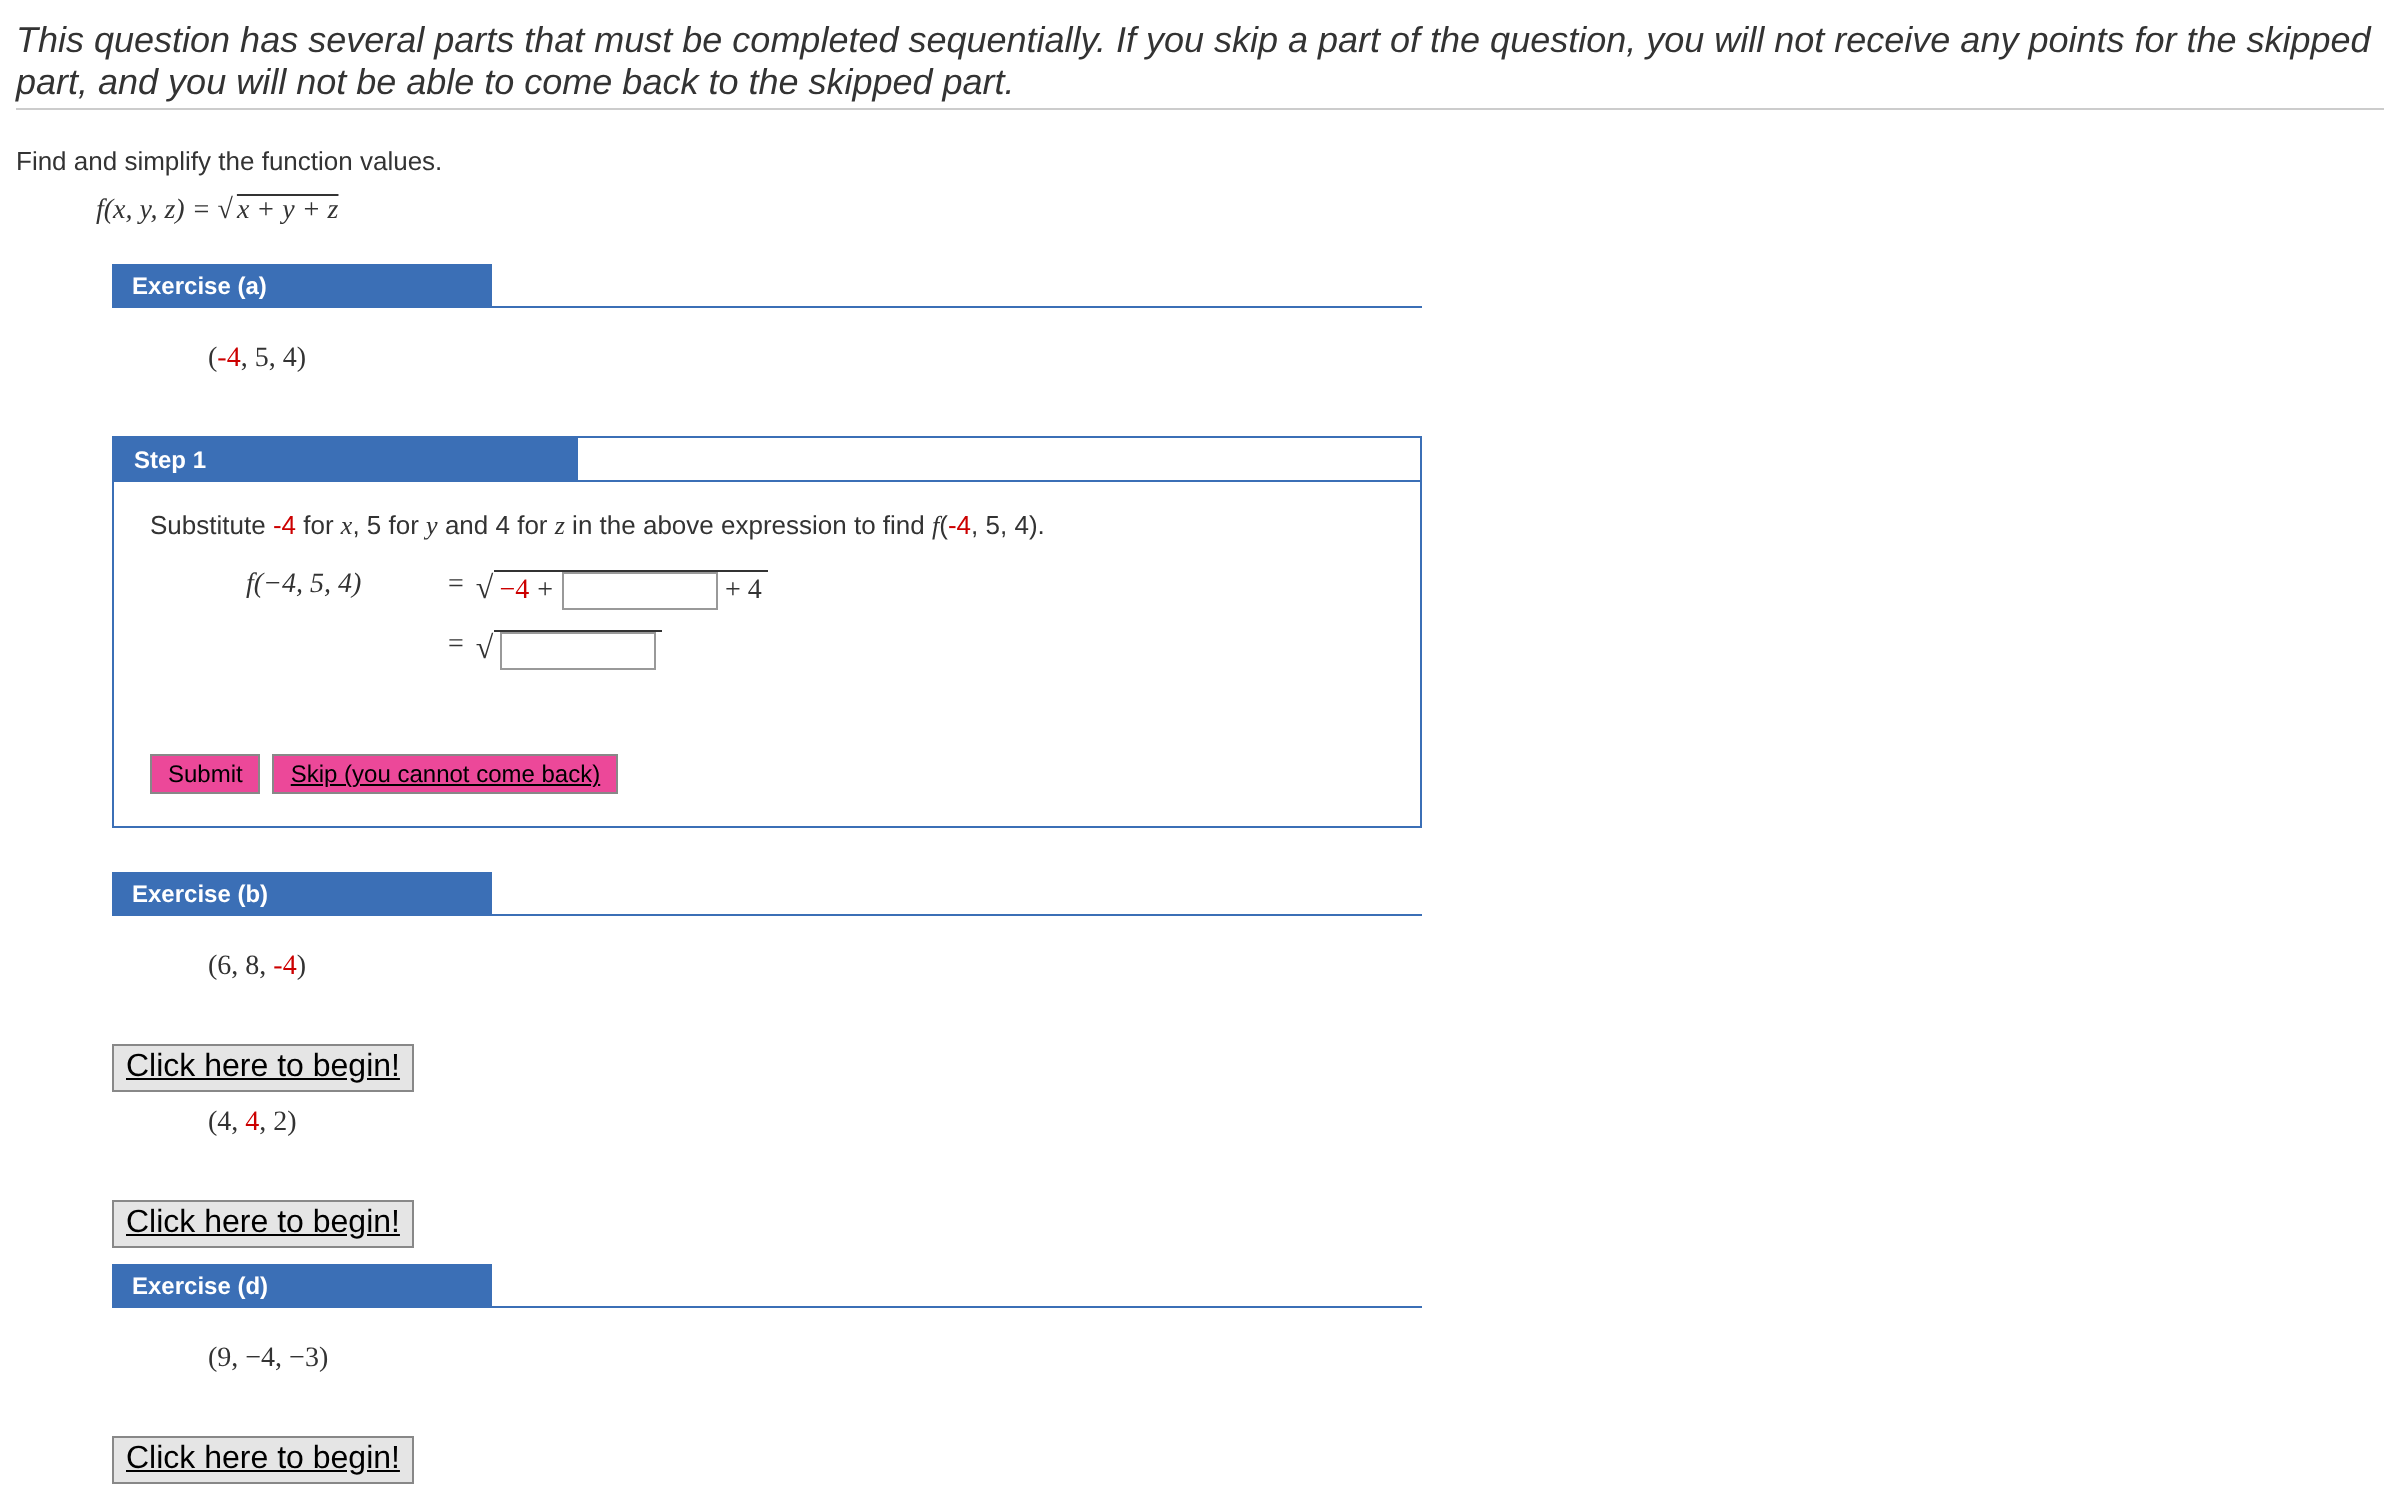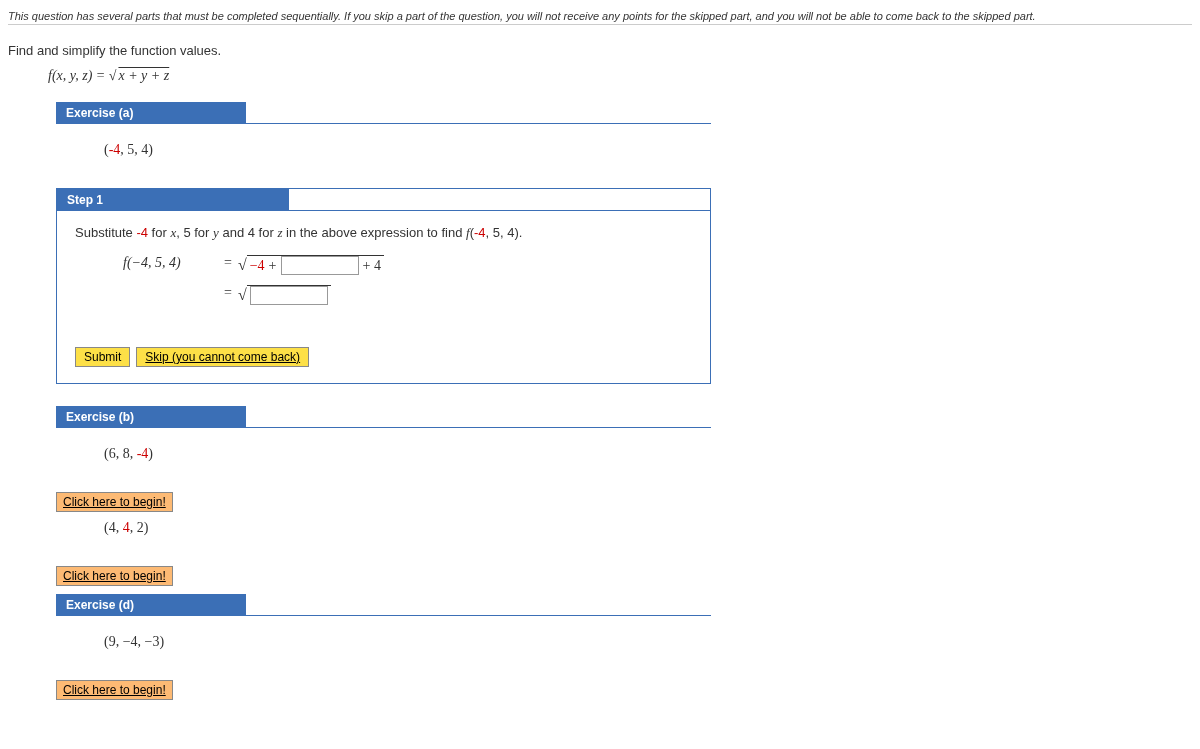--- a/index.html
+++ b/index.html
@@ -4,21 +4,21 @@
 <style>
   body {
     font-family: Arial, Helvetica, sans-serif;
     font-size: 13px;
     color: #333;
     margin: 0;
     padding: 10px 8px;
   }
   .instructions {
     font-style: italic;
-    font-size: 11px;
+    font-size: 18px;
     color: #333;
     margin-bottom: 18px;
     border-bottom: 1px solid #ccc;
     padding-bottom: 2px;
   }
   .prompt {
     font-size: 13px;
     margin-bottom: 10px;
   }
   .formula {
@@ -131,31 +131,31 @@
     padding:0 2px;
   }
   .btn-row {
     margin-top: 42px;
     display:flex;
     gap:6px;
   }
   button.action {
     font-family: Arial, sans-serif;
     font-size: 12px;
-    background:#fde047;
+    background:#ec4899;
     border:1px solid #888;
     padding:2px 8px;
     cursor:pointer;
   }
   button.action .u { text-decoration: underline; }
   .begin-row { margin-bottom:8px; }
   button.begin {
     font-family: Arial, sans-serif;
-    font-size:12px;
-    background:#fdba74;
+    font-size:16px;
+    background:#e5e5e5;
     border:1px solid #888;
     padding:2px 6px;
     text-decoration:underline;
     cursor:pointer;
   }
 </style>
 </head>
 <body>
 
 <div class="instructions">This question has several parts that must be completed sequentially. If you skip a part of the question, you will not receive any points for the skipped part, and you will not be able to come back to the skipped part.</div>

